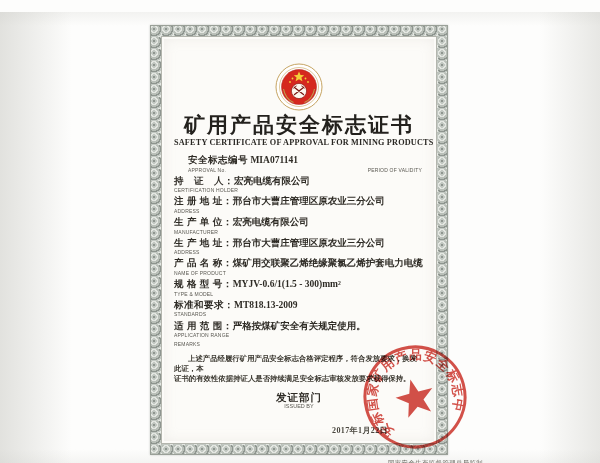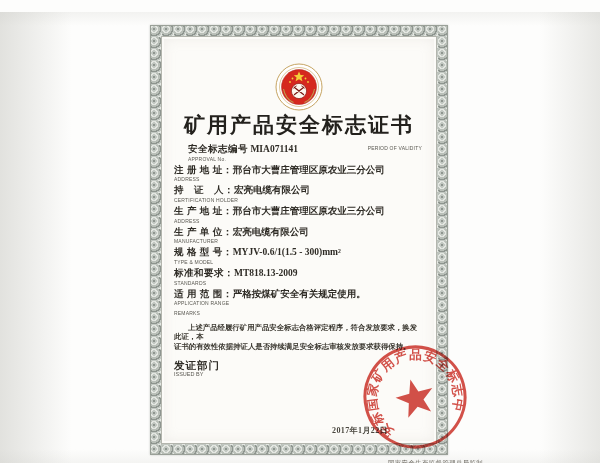--- a/index.html
+++ b/index.html
@@ -43,33 +43,33 @@
     margin-top:3px;text-align:center;
     font-size:21px;font-weight:bold;letter-spacing:2px;color:#23211d;
     line-height:22px;white-space:nowrap;
   }
   .subtitle{
     margin-top:2px;text-align:center;
     font-size:8.2px;font-weight:bold;letter-spacing:.2px;color:#2a2824;
     line-height:9px;white-space:nowrap;
   }
   .rows{margin-top:8px;}
-  .row{margin-bottom:3.2px;}
+  .row{margin-bottom:3.2px;align-items:flex-end;}
   .row .main{font-size:9.5px;line-height:11px;font-weight:bold;color:#2e2b25;white-space:nowrap;}
   .row .lbl{letter-spacing:.5px;}
   .row .sub{font-size:5px;line-height:6px;color:#595750;letter-spacing:.2px;margin-top:.5px;font-family:"Liberation Sans","DejaVu Sans",sans-serif;}
   .approval-row{display:flex;}
   .approval-left{padding-left:14px;}
   .approval-right{margin-left:auto;padding-right:2px;}
   .declaration{
     margin-top:7px;font-size:7.4px;line-height:9.8px;color:#3a372f;font-weight:bold;
   }
   .declaration .l1{text-indent:14px;}
   .issued{
-    margin-top:8px;text-align:left;
+    margin-top:8px;text-align:center;
   }
   .issued .il{font-size:10.5px;font-weight:bold;letter-spacing:1px;line-height:11px;color:#2e2b25;}
   .issued .is{font-size:5.5px;color:#595750;line-height:7px;font-family:"Liberation Sans","DejaVu Sans",sans-serif;}
   .issue-date{
     position:absolute;left:158px;top:388px;
     font-size:8px;font-weight:bold;color:#4a473f;letter-spacing:.4px;white-space:nowrap;
   }
   .seal{
     position:absolute;left:360px;top:330px;width:110px;height:110px;
     mix-blend-mode:multiply;pointer-events:none;
@@ -98,53 +98,58 @@
           <circle cx="30.5" cy="15.5" r="0.9" fill="#f3cf3a"></circle>
           <circle cx="33" cy="19" r="0.9" fill="#f3cf3a"></circle>
           <circle cx="24" cy="28" r="7.6" fill="#fdf8ee" stroke="#8a1f18" stroke-width="0.7"></circle>
           <path d="M19.5,31.5 L28.5,24.5 M19.5,24.5 L28.5,31.5" stroke="#7a1a14" stroke-width="1.3" stroke-linecap="round"></path>
           <path d="M18.5,25.5 q1,-2.2 3.2,-2.6 M29.5,25.5 q-1,-2.2 -3.2,-2.6" stroke="#7a1a14" stroke-width="0.8" fill="none"></path>
           <path d="M8.5,26 q2,10 10,13.5" stroke="#c09a50" stroke-width="1.1" fill="none"></path>
           <path d="M39.5,26 q-2,10 -10,13.5" stroke="#c09a50" stroke-width="1.1" fill="none"></path>
         </svg>
 
         <div class="title">矿用产品安全标志证书</div>
+        <div class="subtitle">SAFETY CERTIFICATE OF APPROVAL FOR MINING PRODUCTS</div>
 
         <div class="rows">
 
           <div class="row approval-row">
             <div class="approval-left">
               <div class="main"><span class="lbl">安全标志编号</span> <span class="val">MIA071141</span></div>
               <div class="sub">APPROVAL No.</div>
             </div>
             <div class="approval-right">
               <div class="sub">PERIOD OF VALIDITY</div>
             </div>
           </div>
 
           <div class="row">
+            <div class="main"><span class="lbl">持　证　人：</span><span class="val">宏亮电缆有限公司</span></div>
+            <div class="sub">CERTIFICATION HOLDER</div>
+          </div>
+
+          <div class="row">
             <div class="main"><span class="lbl">注 册 地 址：</span><span class="val">邢台市大曹庄管理区原农业三分公司</span></div>
             <div class="sub">ADDRESS</div>
           </div>
 
           <div class="row">
-            <div class="main"><span class="lbl">持　证　人：</span><span class="val">宏亮电缆有限公司</span></div>
-            <div class="sub">CERTIFICATION HOLDER</div>
+            <div class="main"><span class="lbl">生 产 单 位：</span><span class="val">宏亮电缆有限公司</span></div>
+            <div class="sub">MANUFACTURER</div>
           </div>
 
           <div class="row">
             <div class="main"><span class="lbl">生 产 地 址：</span><span class="val">邢台市大曹庄管理区原农业三分公司</span></div>
             <div class="sub">ADDRESS</div>
           </div>
 
           <div class="row">
-            <div class="main"><span class="lbl">生 产 单 位：</span><span class="val">宏亮电缆有限公司</span></div>
-            <div class="sub">MANUFACTURER</div>
-          </div>
-
+            <div class="main"><span class="lbl">产 品 名 称：</span><span class="val">煤矿用交联聚乙烯绝缘聚氯乙烯护套电力电缆</span></div>
+            <div class="sub">NAME OF PRODUCT</div>
+          </div>
 
           <div class="row">
             <div class="main"><span class="lbl">规 格 型 号：</span><span class="val">MYJV-0.6/1(1.5 - 300)mm²</span></div>
             <div class="sub">TYPE &amp; MODEL</div>
           </div>
 
           <div class="row">
             <div class="main"><span class="lbl">标准和要求：</span><span class="val">MT818.13-2009</span></div>
             <div class="sub">STANDARDS</div>
           </div>

